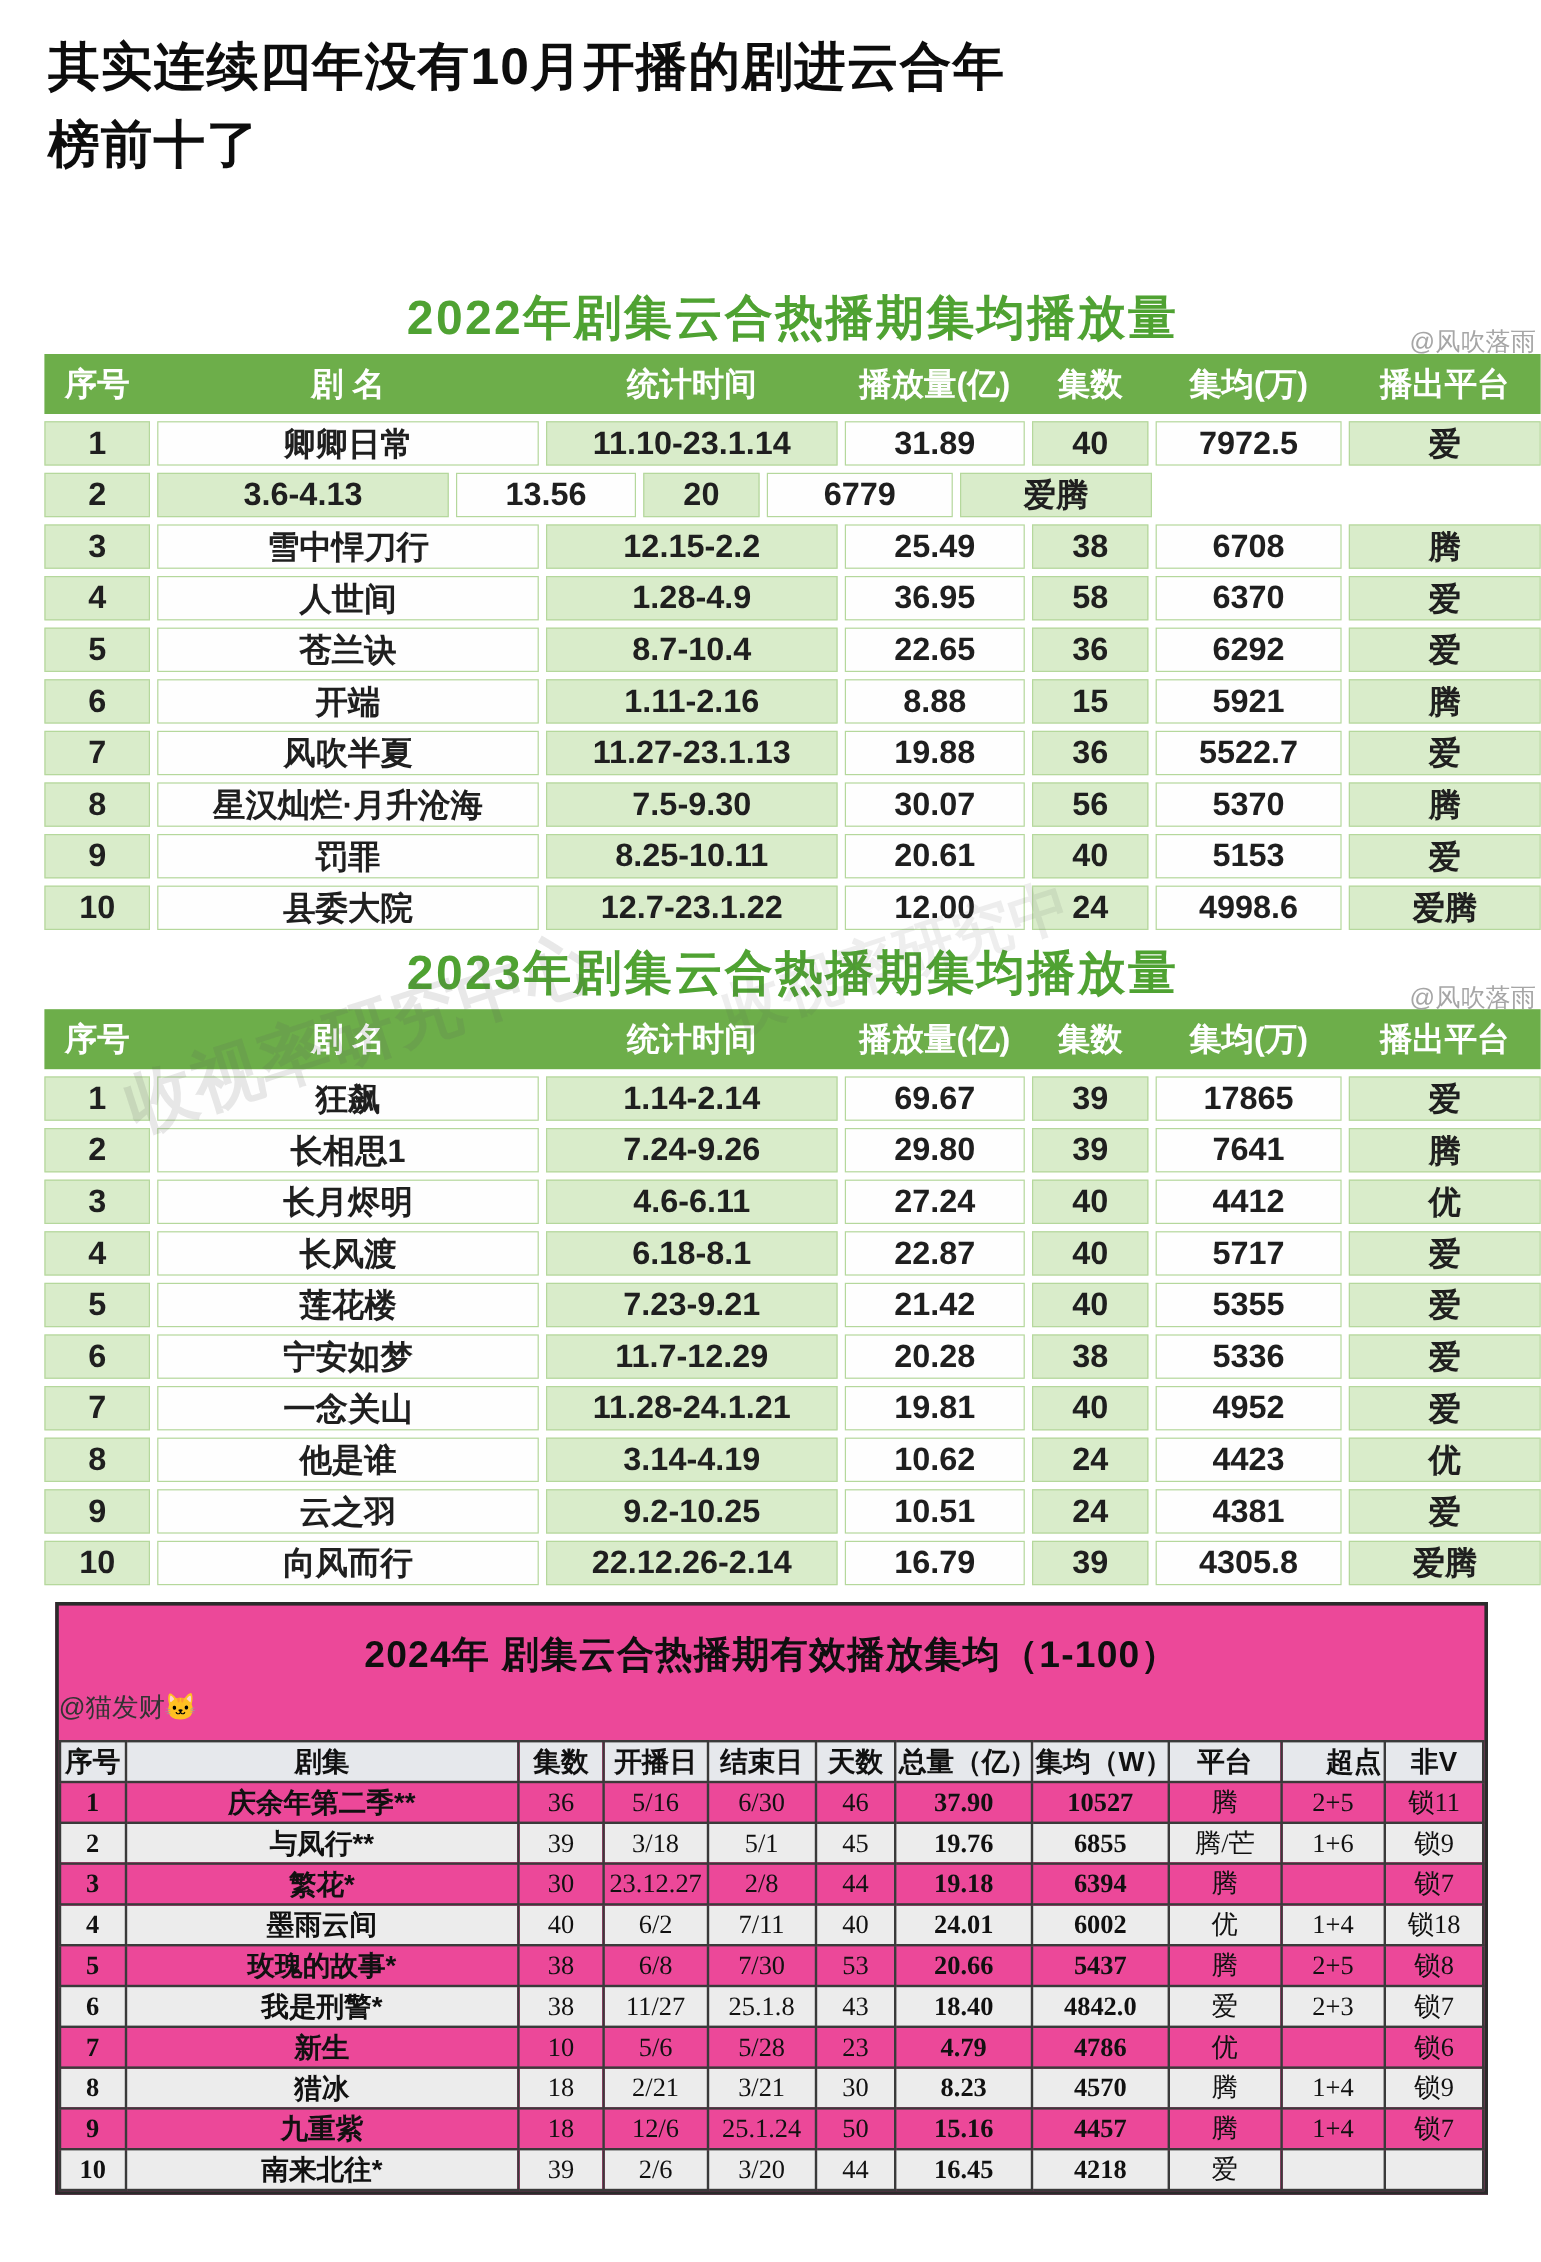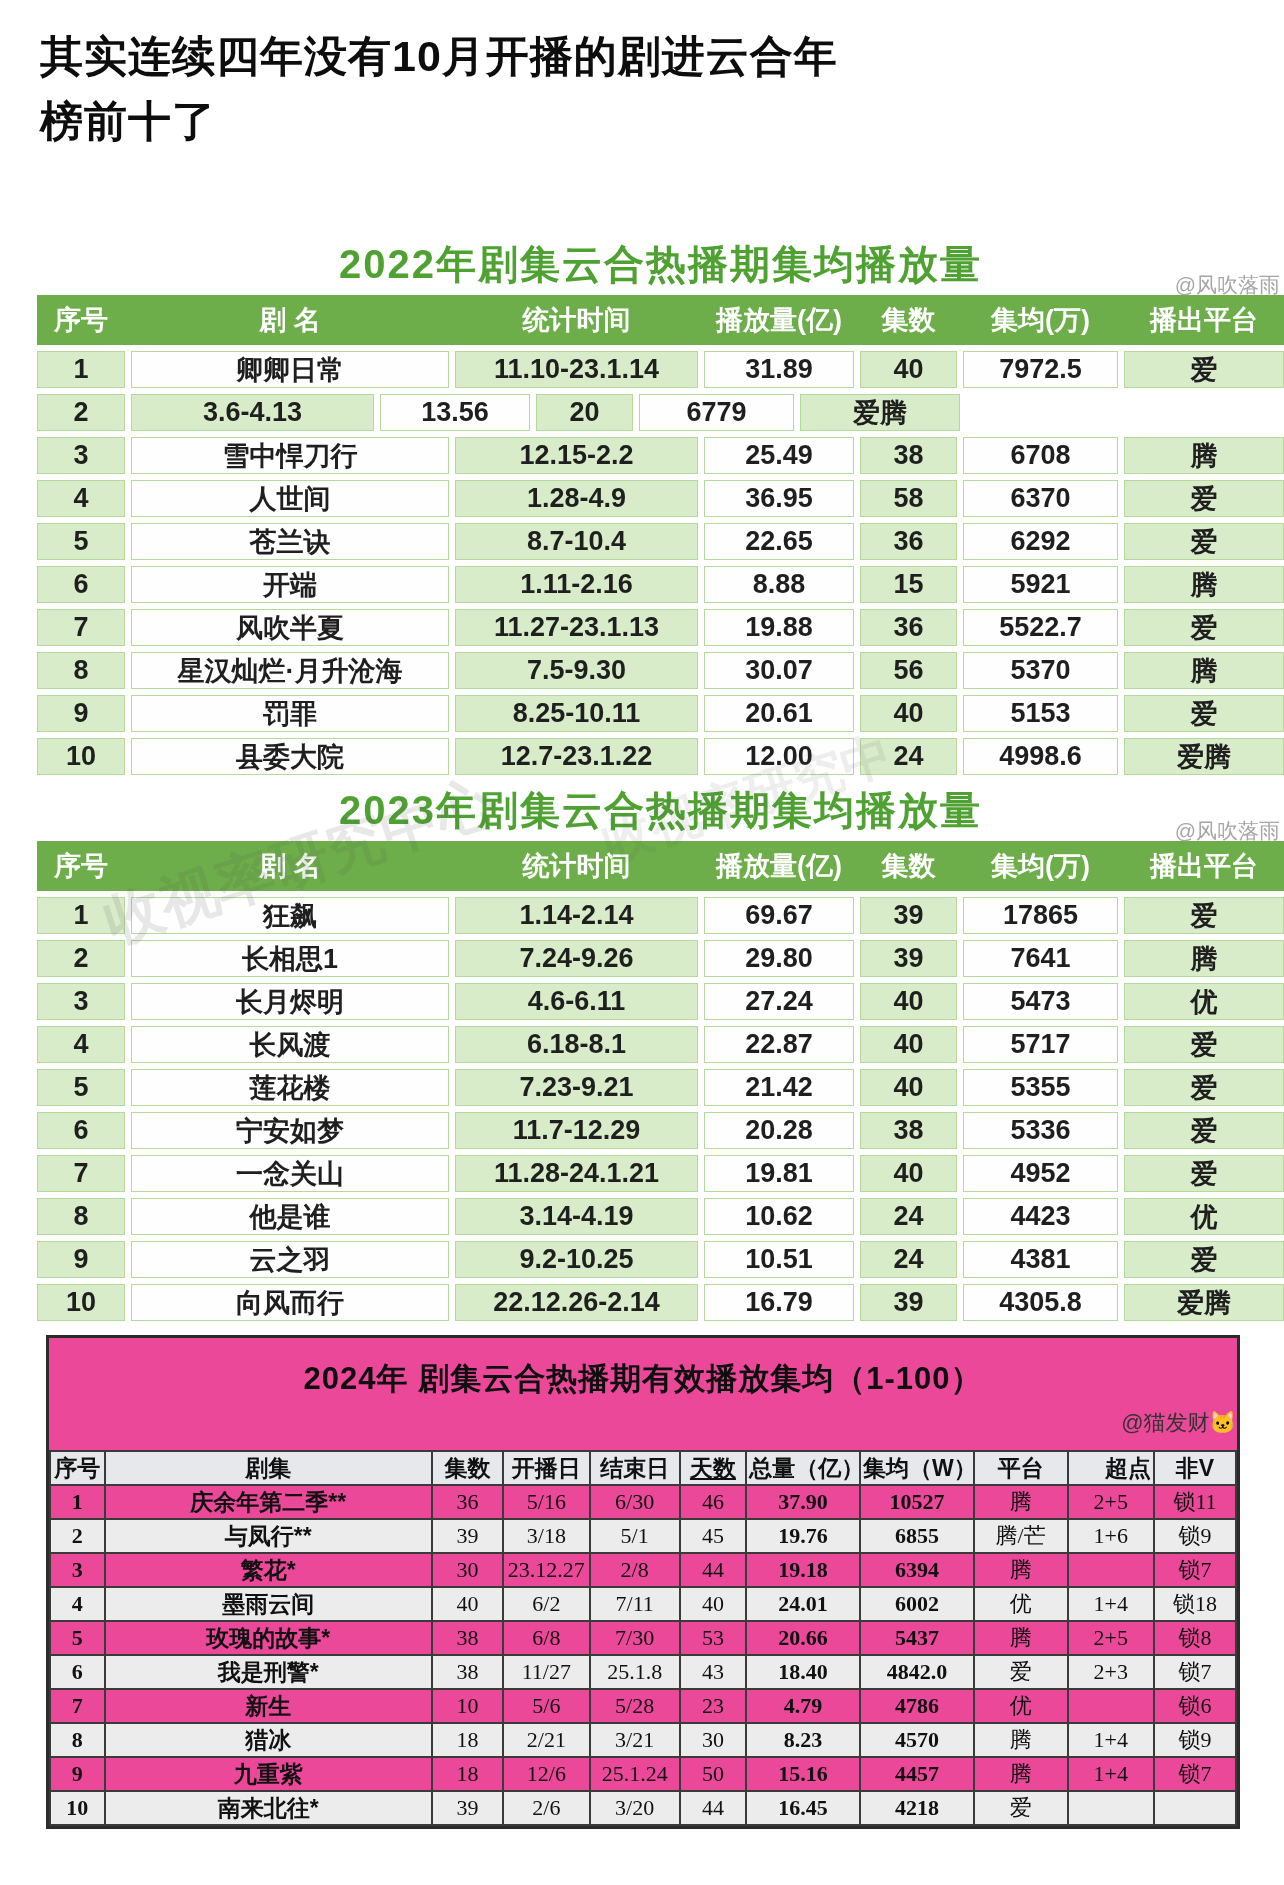--- a/index.html
+++ b/index.html
@@ -30,34 +30,34 @@
   .gc6{width:155px;margin-right:6px;}
   .gc7{width:160px;margin-right:0;}
 
   .wm{position:absolute;color:rgba(90,90,90,0.14);font-weight:700;pointer-events:none;transform:rotate(-18deg);white-space:nowrap;z-index:3;}
   .wm1{left:60px;top:40px;font-size:58px;}
   .wm2{left:560px;top:-18px;font-size:50px;color:rgba(90,90,90,0.10);}
 
   
   .box{margin:14px 0 0 46px;width:1194px;border:3px solid #2b2b2b;box-sizing:border-box;background:#ec4899;}
   .box-title{text-align:center;font-size:31px;font-weight:800;color:#0f0f0f;padding:20px 0 8px 0;letter-spacing:1px;}
-  .box-sub{text-align:right;font-size:22px;color:#333333;padding-bottom:12px;}
+  .box-sub{text-align:left;font-size:22px;color:#333333;padding-bottom:12px;}
   table.t24{width:100%;border-collapse:collapse;table-layout:fixed;font-family:"Liberation Serif",serif;}
   .t24 th,.t24 td{border:2px solid #3a3a3a;height:34px;text-align:center;font-size:22px;color:#111111;
                   overflow:hidden;white-space:nowrap;padding:0 2px;box-sizing:border-box;}
   .t24 thead th{background:#e6e8ec;font-family:"Liberation Sans",sans-serif;font-weight:700;font-size:23px;}
   .t24 tbody tr:nth-child(even) td{background:#ececec;}
   .t24 td.bold{font-weight:700;}
   .t24 td.name{font-family:"Liberation Sans",sans-serif;font-weight:700;font-size:23px;}
   .t24 th:nth-child(1){width:4.6%;}
   .t24 th:nth-child(2){width:27.6%;margin-top:11px;}
   .t24 th:nth-child(3){width:6%;}
   .t24 th:nth-child(4){width:7.3%;}
   .t24 th:nth-child(5){width:7.6%;}
-  .t24 th:nth-child(6){width:5.6%;text-decoration:underline;}
+  .t24 th:nth-child(6){width:5.6%;}
   .t24 th:nth-child(7){width:9.6%;}
   .t24 th:nth-child(8){width:9.6%;}
   .t24 th:nth-child(9){width:7.9%;}
   .t24 th:nth-child(10){width:7.3%;text-align:right;}
   .t24 th:nth-child(11){width:6.9%;}
 </style>
 </head>
 <body>
 
 <div class="page">
@@ -208,21 +208,21 @@
           <div class="gcell gc5 alt">39</div>
           <div class="gcell gc6">7641</div>
           <div class="gcell gc7 alt">腾</div>
         </div>
         <div class="grow">
           <div class="gcell gc1 alt">3</div>
           <div class="gcell gc2">长月烬明</div>
           <div class="gcell gc3 alt">4.6-6.11</div>
           <div class="gcell gc4">27.24</div>
           <div class="gcell gc5 alt">40</div>
-          <div class="gcell gc6">5473</div>
+          <div class="gcell gc6">4412</div>
           <div class="gcell gc7 alt">优</div>
         </div>
         <div class="grow">
           <div class="gcell gc1 alt">4</div>
           <div class="gcell gc2">长风渡</div>
           <div class="gcell gc3 alt">6.18-8.1</div>
           <div class="gcell gc4">22.87</div>
           <div class="gcell gc5 alt">40</div>
           <div class="gcell gc6">5717</div>
           <div class="gcell gc7 alt">爱</div>

